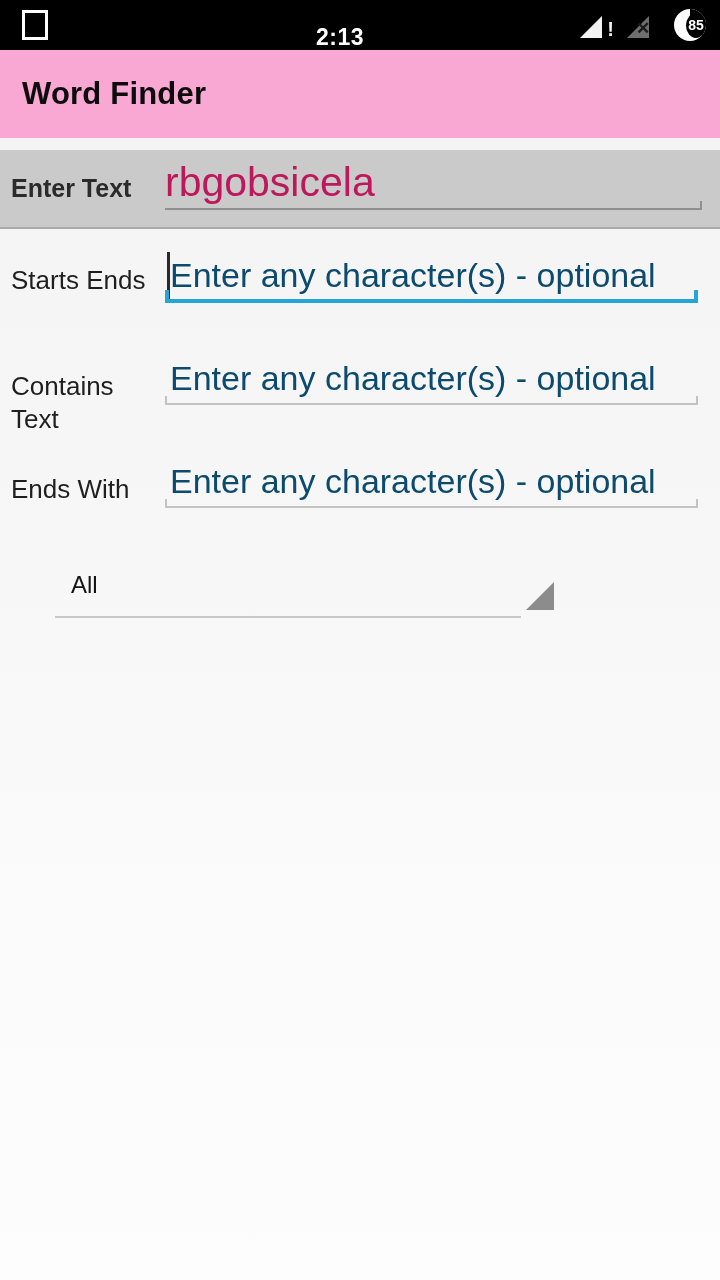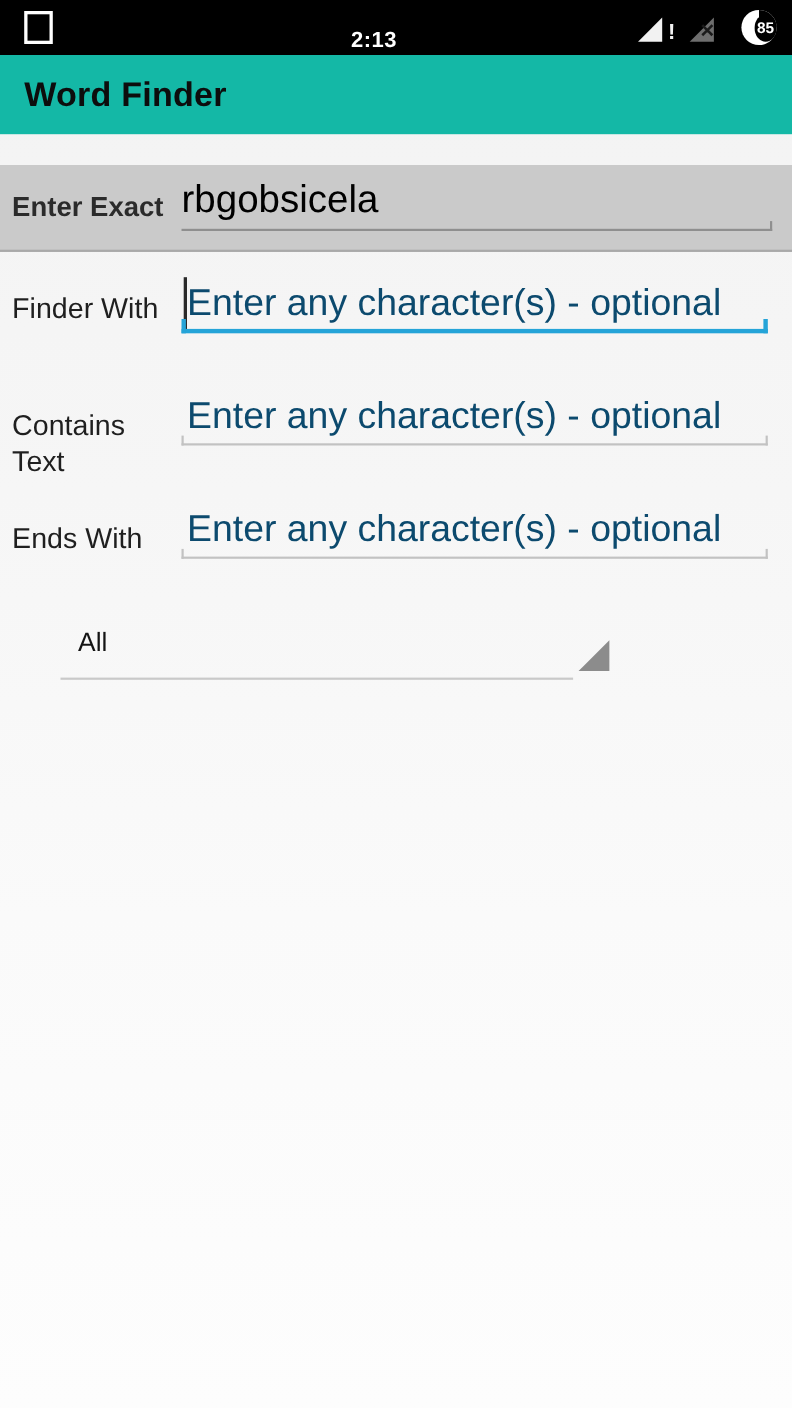--- a/index.html
+++ b/index.html
@@ -38,21 +38,21 @@
     width: 26px;
     height: 30px;
     border: 3px solid #ffffff;
     background: #000;
   }
 
   .status-clock {
     flex: 1;
     text-align: center;
     color: #ffffff;
-    font-size: 20px;
+    font-size: 23px;
     font-weight: bold;
     letter-spacing: 0.5px;
     line-height: 50px;
     font-family: "Liberation Sans", sans-serif;
     margin-top: 24px;
   }
 
   .status-right {
     width: 160px;
     display: flex;
@@ -122,22 +122,22 @@
     font-family: "Liberation Sans", sans-serif;
     z-index: 2;
     margin-left: 12px;
   }
 
   
   .action-bar {
     position: absolute;
     top: 50px; left: 0;
     width: 720px;
-    height: 72px;
-    background: #14b8a6;
+    height: 88px;
+    background: #f9a8d4;
     display: flex;
     align-items: center;
   }
   .app-title {
     padding-left: 22px;
     font-size: 31px;
     font-weight: bold;
     color: #0d0d0d;
     letter-spacing: 0.2px;
     font-family: "Liberation Sans", sans-serif;
@@ -163,22 +163,22 @@
     font-family: "Liberation Sans", sans-serif;
   }
   .entertext-field {
     position: relative;
     width: 537px;
     height: 79px;
     display: flex;
     align-items: center;
   }
   .entertext-value {
-    font-size: 35px;
-    color: #000000;
+    font-size: 41px;
+    color: #be185d;
     line-height: 40px;
     padding-bottom: 14px;
     font-family: "Liberation Sans", sans-serif;
   }
   .underline-plain {
     position: absolute;
     left: 0;
     bottom: 18px;
     width: 537px;
     height: 2px;
@@ -380,31 +380,31 @@
       <span class="battery-inner">85</span>
     </span>
   </div>
 </div>
 
 <div class="action-bar">
   <div class="app-title">Word Finder</div>
 </div>
 
 <div class="entertext-bar">
-  <div class="entertext-label">Enter Exact</div>
+  <div class="entertext-label">Enter Text</div>
   <div class="entertext-field">
     <div class="entertext-value">rbgobsicela</div>
     <div class="underline-plain"></div>
   </div>
 </div>
 
 <div class="form">
 
   <div class="row row-starts">
-    <div class="row-label">Finder With</div>
+    <div class="row-label">Starts Ends</div>
     <div class="field">
       <div class="caret"></div>
       <div class="field-text">Enter any character(s) - optional</div>
       <div class="field-underline focused"></div>
     </div>
   </div>
 
   <div class="row row-contains">
     <div class="row-label">Contains Text</div>
     <div class="field">

